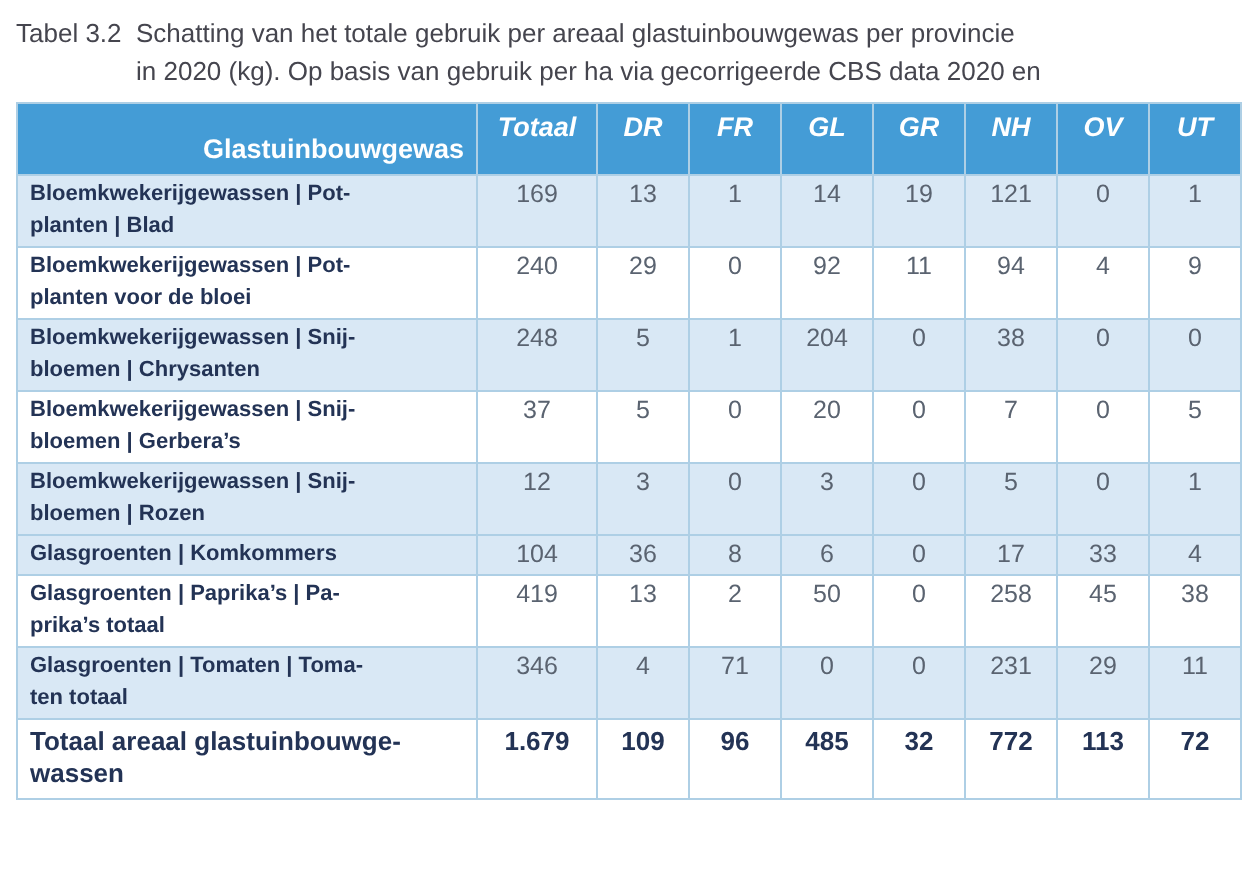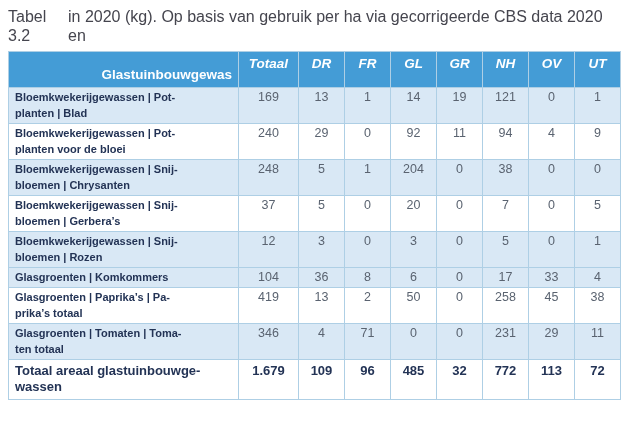--- a/index.html
+++ b/index.html
@@ -13,21 +13,21 @@
     width: 626px;
     height: 447px;
     background: #ffffff;
     overflow: hidden;
   }
   
   .caption {
     display: flex;
     padding: 8px 6px 6px 8px;
     color: var(--caption-text, #45454E);
-    font-size: 16px;
+    font-size: 13px;
     line-height: 18.5px;
   }
   .caption .cap-label {
     flex: 0 0 60px;
     font-weight: 400;
   }
   .caption .cap-text span { display: block; }
 
   
   table.data {
@@ -94,20 +94,21 @@
   }
 </style>
 </head>
 <body>
 
 <div class="page">
 
   <div class="caption">
     <div class="cap-label">Tabel 3.2</div>
     <div class="cap-text">
+      <span>Schatting van het totale gebruik per areaal glastuinbouwgewas per provincie</span>
       <span>in 2020 (kg). Op basis van gebruik per ha via gecorrigeerde CBS data 2020 en</span>
     </div>
   </div>
 
   <table class="data">
     <colgroup>
       <col style="width:230px">
       <col style="width:60px">
       <col style="width:46px">
         <col style="width:46px">

